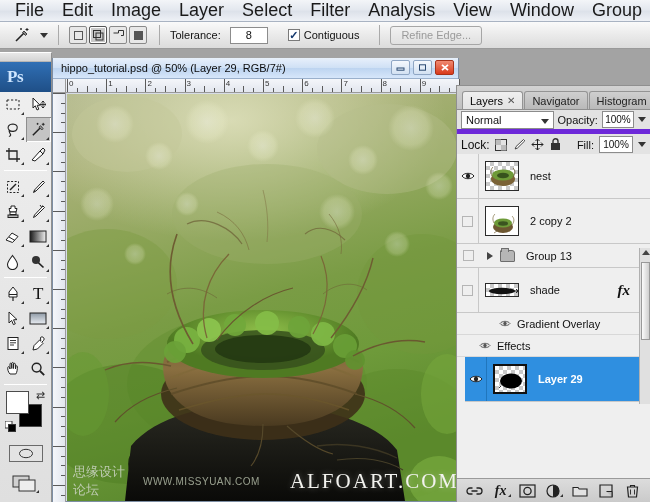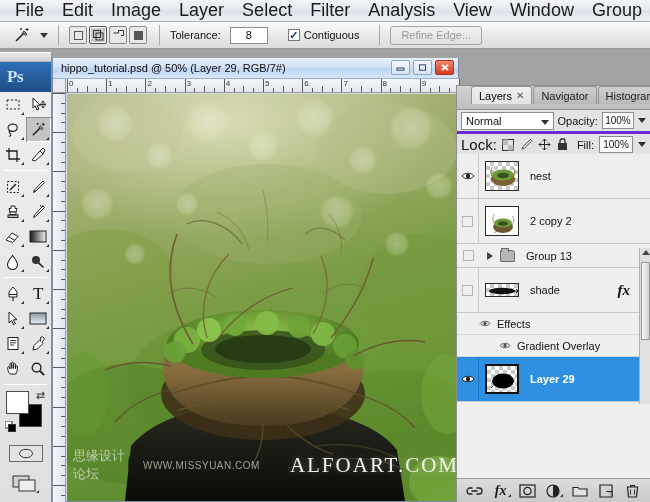--- a/index.html
+++ b/index.html
@@ -151,53 +151,53 @@
 
   
   #canvas {
     position:absolute; left:14px; top:36px; width:392px; height:407px;
     overflow:hidden;
     background:#6d7f3c;
   }
   #photo { position:absolute; inset:0; }
 
   #watermark {
-    position:absolute; left:0; bottom:18px; width:100%;
+    position:absolute; left:0; bottom:2px; width:100%;
     display:flex; align-items:center; gap:8px; padding-left:6px;
   }
   #wm-cn { font-size:13px; color:#cfd6c8; opacity:.85; font-family:"DejaVu Sans",sans-serif;}
   #wm-url { font-size:10px; color:#b9c2ad; opacity:.8; letter-spacing:0.5px;}
   #wm-alfo {
     font-family:"Liberation Serif", serif; font-size:21px; letter-spacing:2px;
     color:#f2f2ee; margin-left:22px;
     text-shadow: 0 0 6px rgba(255,255,255,.35);
   }
 
   
   #panel {
     position:absolute; right:0; top:85px; width:194px; height:417px;
     background:#d8d8d8; border-left:1px solid #8f8f8f; border-top:1px solid #8f8f8f;
   }
   #paneltabs {
     height:24px; background:linear-gradient(180deg,#d2d2d2,#bfbfbf);
-    display:flex; padding-left:14px; border-bottom:1px solid #8f8f8f;
+    display:flex; align-items:flex-end; padding-left:5px; border-bottom:1px solid #8f8f8f;
   }
   .ptab {
     height:18px; padding:0 7px; font-size:11px; line-height:18px;
     background:linear-gradient(180deg,#cfcfcf,#b9b9b9);
     border:1px solid #949494; border-bottom:none;
     border-top-left-radius:3px; border-top-right-radius:3px;
     margin-right:1px; color:#222; display:flex; align-items:center; gap:4px;
   }
   .ptab.active { background:linear-gradient(180deg,#efefef,#e3e3e3); color:#000; }
   .ptab .x { font-size:10px; color:#555; }
 
   #blendrow {
     height:24px; display:flex; align-items:center; padding:0 4px; gap:4px;
-    background:#e3e3e3; border-bottom:3px solid #6d28d9;
+    background:#e3e3e3; border-bottom:5px solid #6d28d9;
   }
   #blendsel {
     width:98px;height:18px; border:1px solid #8c8c8c; background:#fff;
     font-size:11px; display:flex; align-items:center; padding-left:4px;
     position:relative;
   }
   #blendsel .dn {
     position:absolute; right:4px; top:7px;
     width:0;height:0;border-left:4px solid transparent;border-right:4px solid transparent;border-top:5px solid #333;
   }
@@ -212,21 +212,21 @@
   .lockic { width:13px;height:13px; display:flex;align-items:center;justify-content:center; }
 
   #layerlist {
     position:absolute; left:0; top:68px; right:0; bottom:24px;
     background:#efefef; overflow:hidden;
   }
   .lrow {
     height:45px; display:flex; align-items:center;
     border-bottom:1px solid #c8c8c8; position:relative; background:#efefef;
   }
-  .lrow.sel { background:#2f8fe0; }
+  .lrow.sel { background:#2f8fe0;margin-left:8px; }
   .lrow.sel .lname { color:#fff; font-weight:bold; }
   .eyecol { width:22px; height:100%; display:flex;align-items:center;justify-content:center;
             border-right:1px solid #c8c8c8; }
   .eyebox { width:14px;height:14px; display:flex;align-items:center;justify-content:center; }
   .eyeoff { width:11px;height:11px;border:1px solid #b5b5b5; background:#efefef; }
   .thumb {
     width:34px;height:30px;border:1px solid #2b2b2b;margin-left:6px;
     background-image:
       linear-gradient(45deg,#c9c9c9 25%, transparent 25%, transparent 75%, #c9c9c9 75%),
       linear-gradient(45deg,#c9c9c9 25%, #fff 25%, #fff 75%, #c9c9c9 75%);
@@ -806,21 +806,21 @@
     <div id="blendsel">
       <span>Normal</span>
       <span class="dn"></span>
     </div>
     <span style="font-size:11px">Opacity:</span>
     <div class="numfield">100%</div>
     <span class="dn" style="position:static;width:0;height:0;border-left:4px solid transparent;border-right:4px solid transparent;border-top:5px solid #333;"></span>
   </div>
 
   <div id="lockrow">
-    <span style="font-size:15px">Lock:</span>
+    <span style="font-size:12px">Lock:</span>
     <span class="lockic">
       <svg width="12" height="12" viewBox="0 0 12 12">
           <rect x="0.5" y="0.5" width="11" height="11" fill="none" stroke="#333"></rect>
           <rect x="0.5" y="0.5" width="5.5" height="5.5" fill="#bbb"></rect>
           <rect x="6" y="6" width="5.5" height="5.5" fill="#bbb"></rect>
         </svg>
     </span>
     <span class="lockic">
       <svg width="13" height="13" viewBox="0 0 13 13">
           <path d="M10.5 1.5 L11.8 2.8 L4.5 10 L2.2 11 L3 8.6 Z" fill="#fff" stroke="#333" stroke-width="0.9"></path>
@@ -898,40 +898,40 @@
       <div class="thumb" style="height:14px;">
         <svg width="34" height="14" viewBox="0 0 34 14" style="position:absolute;inset:0;">
           <ellipse cx="16" cy="7" rx="13" ry="3.2" fill="#111"></ellipse>
           <path d="M28 7 l4 0 M30 5.3 l2.5 1.7 l-2.5 1.7" stroke="#111" stroke-width="1" fill="none"></path>
         </svg>
       </div>
       <span class="lname">shade</span>
       <span class="fx-mark">fx</span>
     </div>
 
+    <div class="efxrow sub">
+      <span class="eyesm">
+        <svg width="12" height="9" viewBox="0 0 12 9">
+            <path d="M1 4.5 C3 1.6 9 1.6 11 4.5 C9 7.4 3 7.4 1 4.5 Z" fill="#e4e4e4" stroke="#555" stroke-width="0.9"></path>
+            <circle cx="6" cy="4.5" r="1.7" fill="#555"></circle>
+          </svg>
+      </span>
+      <span class="efxlabel">Gradient Overlay</span>
+    </div>
+
     <div class="efxrow">
       <span class="eyesm">
         <svg width="12" height="9" viewBox="0 0 12 9">
             <path d="M1 4.5 C3 1.6 9 1.6 11 4.5 C9 7.4 3 7.4 1 4.5 Z" fill="#e4e4e4" stroke="#555" stroke-width="0.9"></path>
             <circle cx="6" cy="4.5" r="1.7" fill="#555"></circle>
           </svg>
       </span>
       <span class="efxlabel">Effects</span>
     </div>
 
-    <div class="efxrow sub">
-      <span class="eyesm">
-        <svg width="12" height="9" viewBox="0 0 12 9">
-            <path d="M1 4.5 C3 1.6 9 1.6 11 4.5 C9 7.4 3 7.4 1 4.5 Z" fill="#e4e4e4" stroke="#555" stroke-width="0.9"></path>
-            <circle cx="6" cy="4.5" r="1.7" fill="#555"></circle>
-          </svg>
-      </span>
-      <span class="efxlabel">Gradient Overlay</span>
-    </div>
-
     <div class="lrow sel">
       <div class="eyecol" style="border-right:1px solid #2076bd;">
         <span class="eyebox">
           <svg width="14" height="10" viewBox="0 0 14 10">
               <path d="M1 5 C3.5 1.4 10.5 1.4 13 5 C10.5 8.6 3.5 8.6 1 5 Z" fill="#fff" stroke="#222" stroke-width="1"></path>
               <circle cx="7" cy="5" r="2.2" fill="#222"></circle>
             </svg>
         </span>
       </div>
       <div class="thumb" style="border:2px solid #111;">

